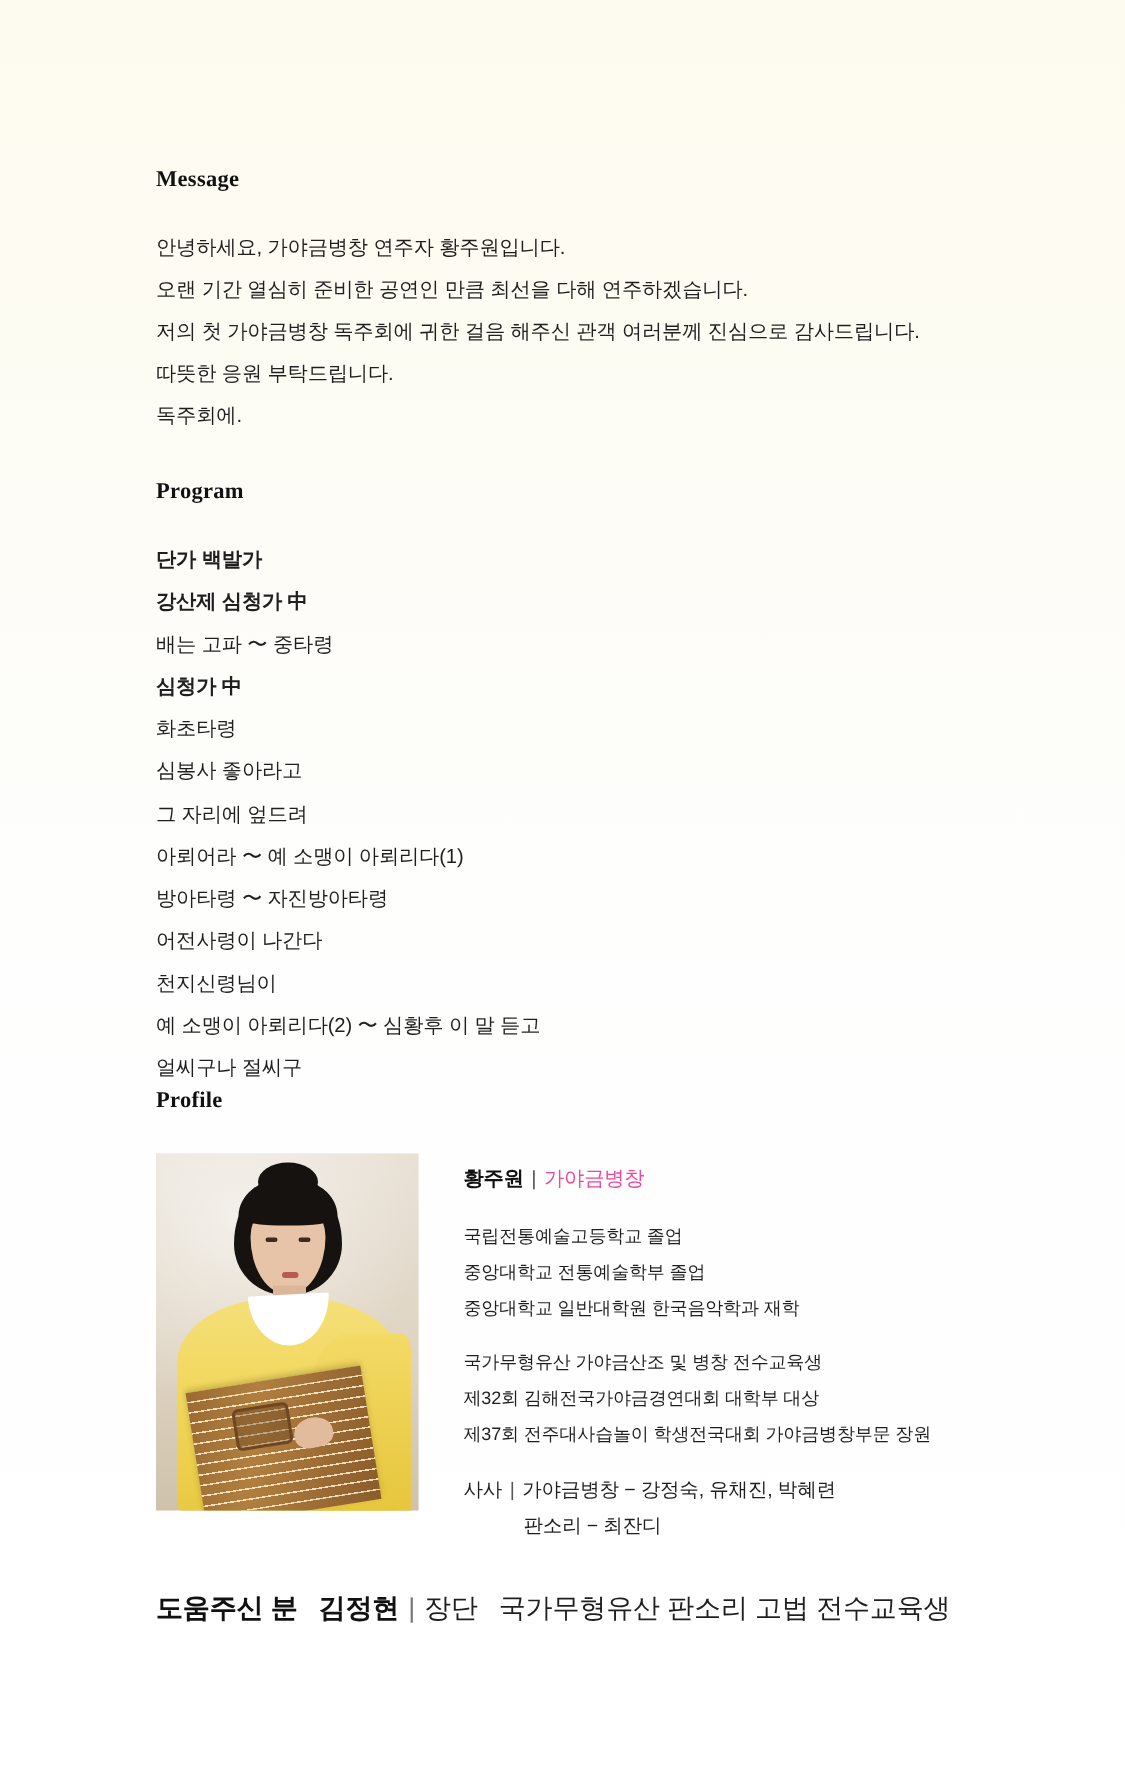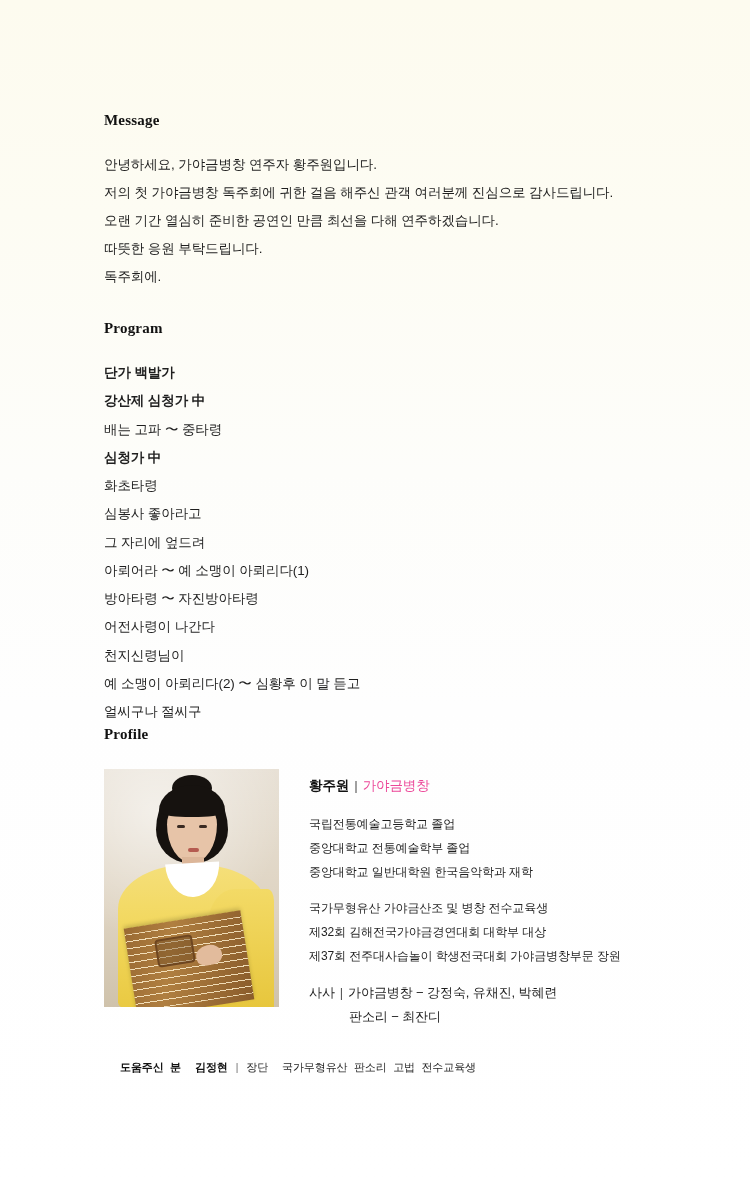--- a/index.html
+++ b/index.html
@@ -271,26 +271,25 @@
     line-height: 1.5;
     color: #1f1f1f;
     letter-spacing: -0.1px;
   }
   .teacher-indent {
     padding-left: 40px;
   }
   
   .credits {
     position: absolute;
-    left: 120px;
+    left: 104px;
     top: 1060px;
-    font-size: 11px;
-    letter-spacing: -0.1px;
-    color: #1f1f1f;
-    font-family: Liberation Mono, monospace;
+    font-size: 18px;
+    letter-spacing: -0.1px;
+    color: #1f1f1f;
   }
   .credits .label {
     font-weight: bold;
     color: #111;
   }
   .credits .person {
     font-weight: bold;
     color: #111;
     margin-left: 14px;
   }
@@ -308,22 +307,22 @@
 </style>
 </head>
 <body>
 
 <div class="page">
 
   <section class="message-block">
     <div class="section-heading message-heading">Message</div>
     <div class="message-lines">
       <p>안녕하세요, 가야금병창 연주자 황주원입니다.</p>
+      <p>오랜 기간 열심히 준비한 공연인 만큼 최선을 다해 연주하겠습니다.</p>
       <p>저의 첫 가야금병창 독주회에 귀한 걸음 해주신 관객 여러분께 진심으로 감사드립니다.</p>
-      <p>오랜 기간 열심히 준비한 공연인 만큼 최선을 다해 연주하겠습니다.</p>
       <p>따뜻한 응원 부탁드립니다.</p>
       <p>독주회에.</p>
     </div>
   </section>
 
   <section class="program-block">
     <div class="section-heading program-heading">Program</div>
     <div class="program-lines">
       <p class="bold">단가 백발가</p>
       <p class="bold">강산제 심청가 中</p>

